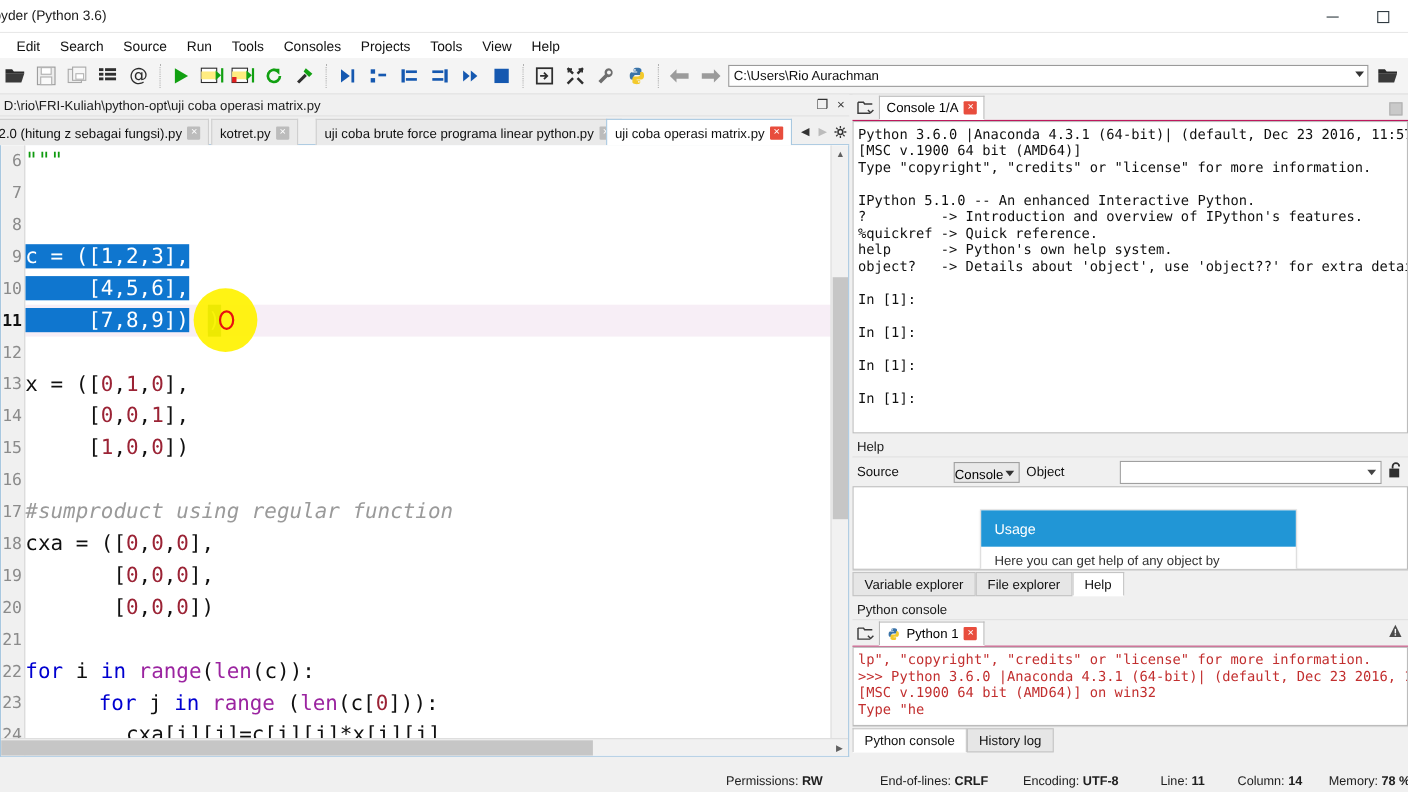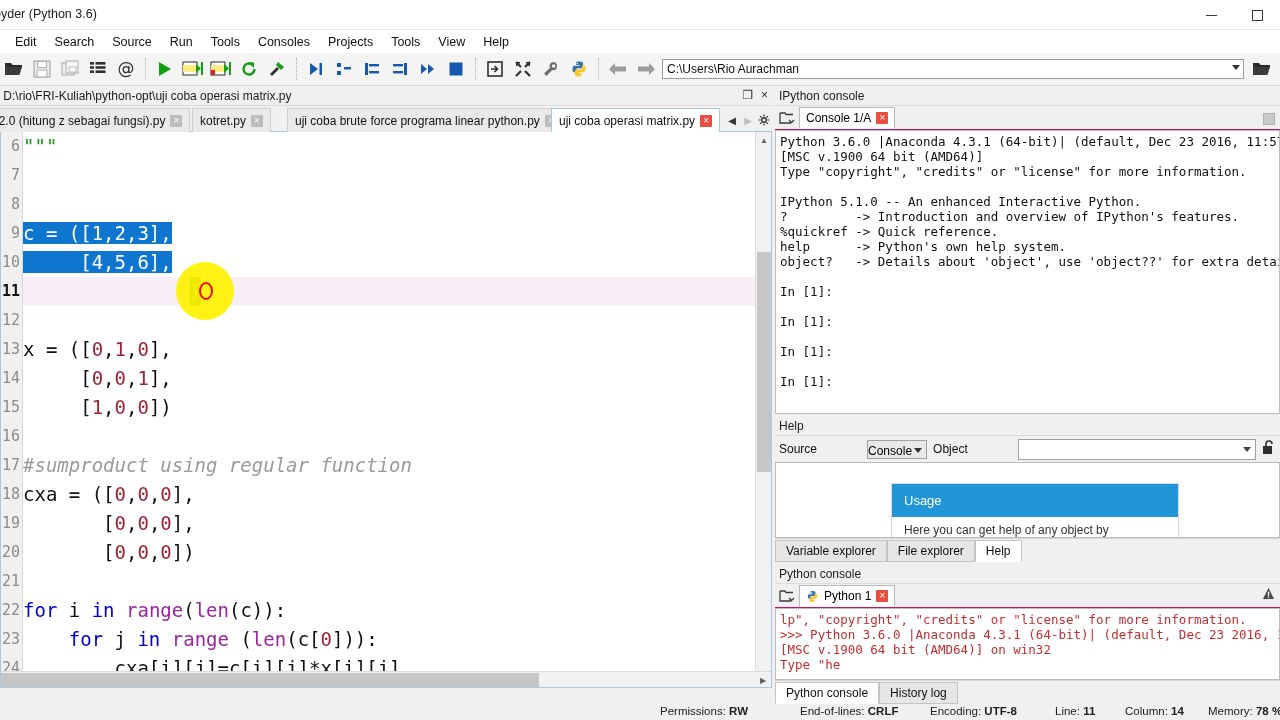--- a/index.html
+++ b/index.html
@@ -384,33 +384,34 @@
         <div class="gnum" style="top:464px;">22</div>
         <div class="gnum" style="top:493px;">23</div>
         <div class="gnum" style="top:522px;">24</div>
       </div>
 
       <div class="code-scroll">
         <div class="cline" style="top:0px;"><span class="str">"""</span></div>
 
         <div class="cline" style="top:87px;"><span class="sel">c = ([1,2,3],</span></div>
         <div class="cline" style="top:116px;"><span class="sel">     [4,5,6],</span></div>
+        <div class="cline" style="top:145px;"><span class="sel">     [7,8,9])</span></div>
 
         <div class="cline" style="top:203px;"><span>x = ([</span><span class="num">0</span>,<span class="num">1</span>,<span class="num">0</span>],</div>
         <div class="cline" style="top:232px;"><span>     [</span><span class="num">0</span>,<span class="num">0</span>,<span class="num">1</span>],</div>
         <div class="cline" style="top:261px;"><span>     [</span><span class="num">1</span>,<span class="num">0</span>,<span class="num">0</span>])</div>
 
         <div class="cline" style="top:319px;"><span class="cmt">#sumproduct using regular function</span></div>
 
         <div class="cline" style="top:348px;"><span>cxa = ([</span><span class="num">0</span>,<span class="num">0</span>,<span class="num">0</span>],</div>
         <div class="cline" style="top:377px;"><span>       [</span><span class="num">0</span>,<span class="num">0</span>,<span class="num">0</span>],</div>
         <div class="cline" style="top:406px;"><span>       [</span><span class="num">0</span>,<span class="num">0</span>,<span class="num">0</span>])</div>
 
         <div class="cline" style="top:464px;text-align:right;"><span class="kw">for</span> i <span class="kw">in</span> <span class="bi">range</span>(<span class="bi">len</span>(c)):</div>
-        <div class="cline" style="top:493px;">    <span class="kw">for</span> j <span class="kw">in</span> <span class="bi">range</span> (<span class="bi">len</span>(c[<span class="num">0</span>])):</div>
+        <div class="cline" style="top:493px;padding-left:21px;">    <span class="kw">for</span> j <span class="kw">in</span> <span class="bi">range</span> (<span class="bi">len</span>(c[<span class="num">0</span>])):</div>
         <div class="cline" style="top:522px;">        cxa[i][j]=c[i][j]*x[i][j]</div>
 
         <div style="position:absolute; left:166px; top:145px; width:12px; height:29px; background:#1e7a1e;"></div>
         <div class="cline" style="top:145px; left:166px;"><span class="bmatch">)</span></div>
 
         <div class="click-halo" style="left:153px; top:130px;"></div>
         <div class="cursor-ring" style="left:176px; top:150px;"></div>
       </div>
 
       <div class="vscroll">
@@ -421,23 +422,20 @@
 
       <div class="hscroll">
         <div class="hthumb"></div>
         <div class="arr">▶</div>
       </div>
     </div>
   </div>
 
   <div class="rcol">
 
-    <div class="sub-head">
-      <div class="st">IPython console</div>
-    </div>
 
     <div class="ctabrow">
       <div class="newfolder">
         <svg width="16" height="14" viewBox="0 0 16 14">
           <path d="M1 2h5l1 1.5h7" fill="none" stroke="#3a3a3a" stroke-width="1.3"></path>
           <path d="M1 2v10h11" fill="none" stroke="#3a3a3a" stroke-width="1.3"></path>
           <path d="M10 9l2.5 2.5L15 9" fill="none" stroke="#3a3a3a" stroke-width="1.3"></path>
         </svg>
       </div>
       <div class="ctab">

